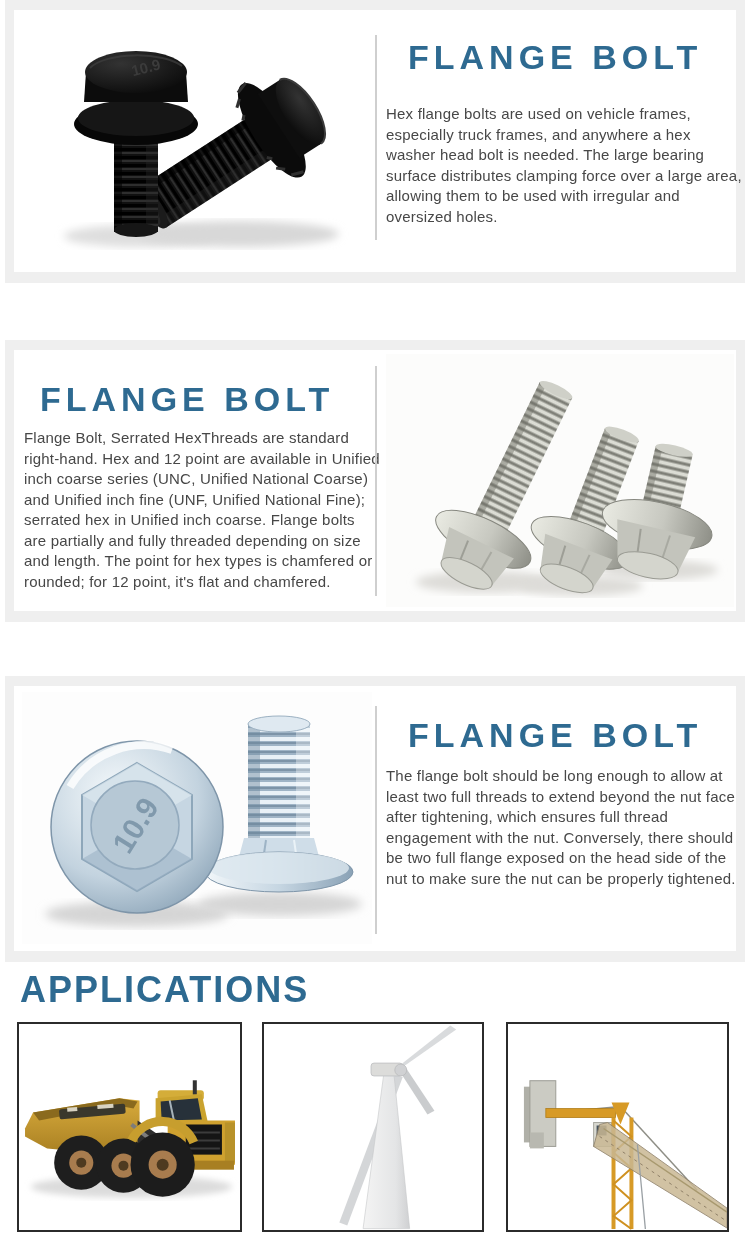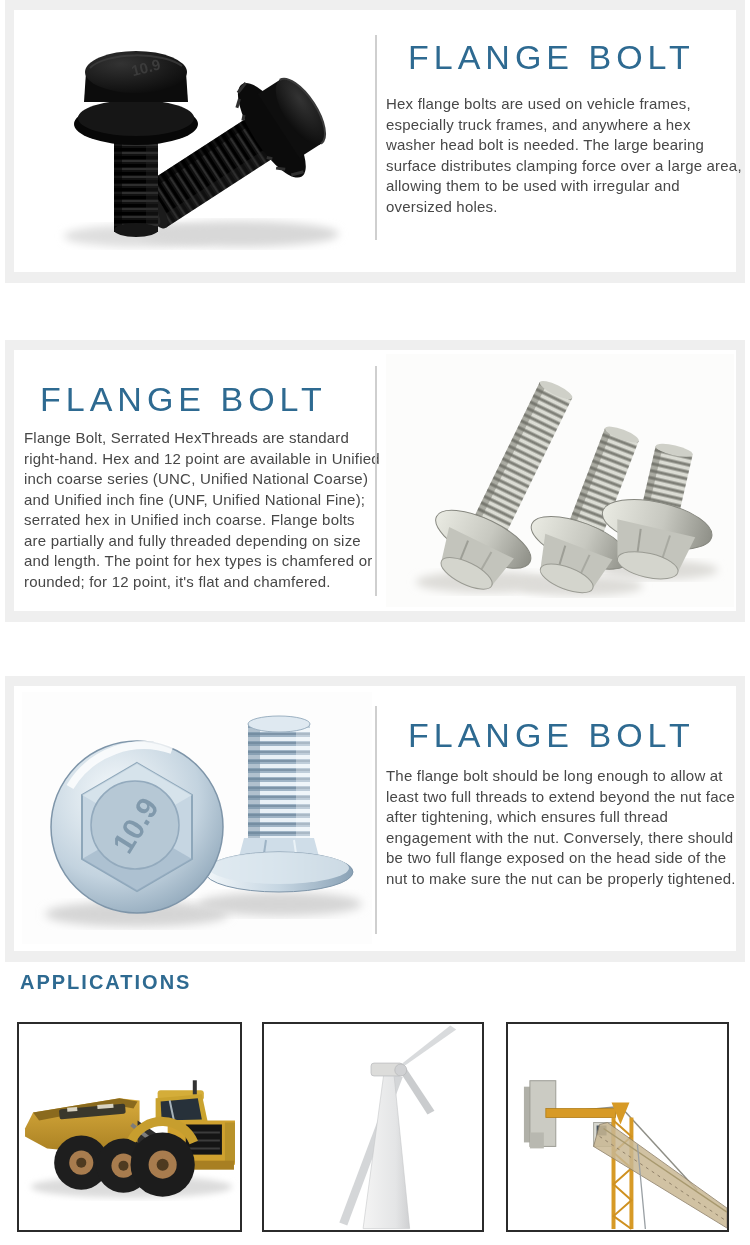--- a/index.html
+++ b/index.html
@@ -1,27 +1,27 @@
 <!DOCTYPE html>
 <html><head>
 <meta charset="utf-8">
 <style>
   html,body{margin:0;padding:0;background:#fff;}
   .page{position:relative;width:750px;height:1245px;background:#fff;overflow:hidden;
         font-family:"Liberation Sans",sans-serif;}
   .card{position:absolute;left:5px;width:740px;background:#efefef;}
   .card-inner{position:absolute;left:9px;top:10px;width:722px;background:#fff;}
-  .sec-title{position:absolute;font-size:34px;font-weight:400;letter-spacing:5px;
+  .sec-title{position:absolute;font-size:34px;font-weight:700;letter-spacing:5px;
              color:#2e6a91;white-space:nowrap;line-height:1;}
   .sec-text{position:absolute;font-size:15px;line-height:20.5px;color:#474747;
             letter-spacing:0.2px;}
   .vdivider{position:absolute;width:2px;background:#cfcfcf;}
   .photo{position:absolute;}
   .photo svg{display:block;width:100%;height:100%;}
-  .apps-heading{position:absolute;left:20px;top:972px;font-size:20px;font-weight:700;
+  .apps-heading{position:absolute;left:20px;top:972px;font-size:36px;font-weight:700;
                 letter-spacing:2px;color:#2e6a91;line-height:1;}
   .app-img{position:absolute;top:1022px;height:206px;border:2px solid #2b2b2b;background:#fff;}
   .app-img svg{display:block;width:100%;height:100%;}
 </style>
 </head>
 <body>
 
 <div class="page">
 
   <div class="card" style="top:0;height:283px;">
@@ -78,21 +78,21 @@
             <path d="M-46,40 A50,19 0 0 1 46,38" fill="none" stroke="#404040" stroke-width="2" opacity="0.7"></path>
             <text x="0" y="46" transform="rotate(-14)" font-size="15" font-weight="bold" fill="#3b3b3b" text-anchor="middle" font-family="Liberation Sans, sans-serif">10.9</text>
           </g>
         </svg>
       </div>
 
       <div class="vdivider" style="left:361px;top:25px;height:205px;"></div>
 
       <div class="sec-title" style="left:394px;top:30px;">FLANGE BOLT</div>
 
-      <div class="sec-text" style="left:372px;top:84px;width:356px;">Hex flange bolts are used on vehicle frames, especially truck frames, and anywhere a hex washer head bolt is needed. The large bearing surface distributes clamping force over a large area, allowing them to be used with irregular and oversized holes.</div>
+      <div class="sec-text" style="left:372px;top:94px;width:356px;">Hex flange bolts are used on vehicle frames, especially truck frames, and anywhere a hex washer head bolt is needed. The large bearing surface distributes clamping force over a large area, allowing them to be used with irregular and oversized holes.</div>
     </div>
   </div>
 
   <div class="card" style="top:340px;height:282px;">
     <div class="card-inner" style="height:261px;">
 
       <div class="sec-title" style="left:26px;top:32px;">FLANGE BOLT</div>
 
       <div class="sec-text" style="left:10px;top:78px;width:356px;">Flange Bolt, Serrated HexThreads are standard right-hand. Hex and 12 point are available in Unified inch coarse series (UNC, Unified National Coarse) and Unified inch fine (UNF, Unified National Fine); serrated hex in Unified inch coarse. Flange bolts are partially and fully threaded depending on size and length. The point for hex types is chamfered or rounded; for 12 point, it's flat and chamfered.</div>
 

